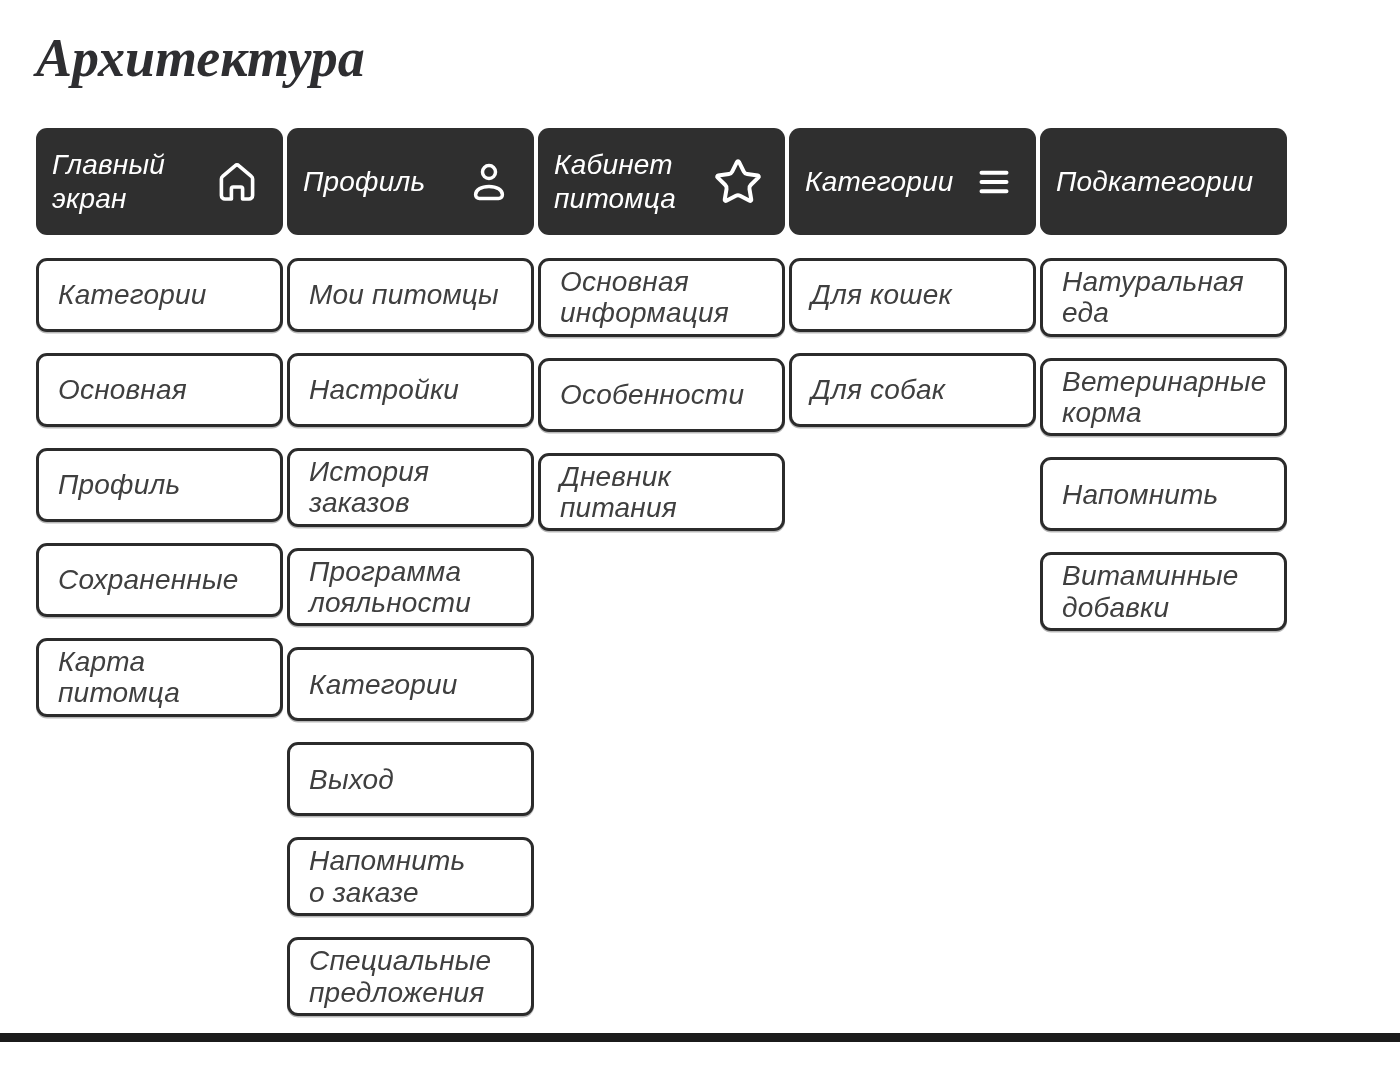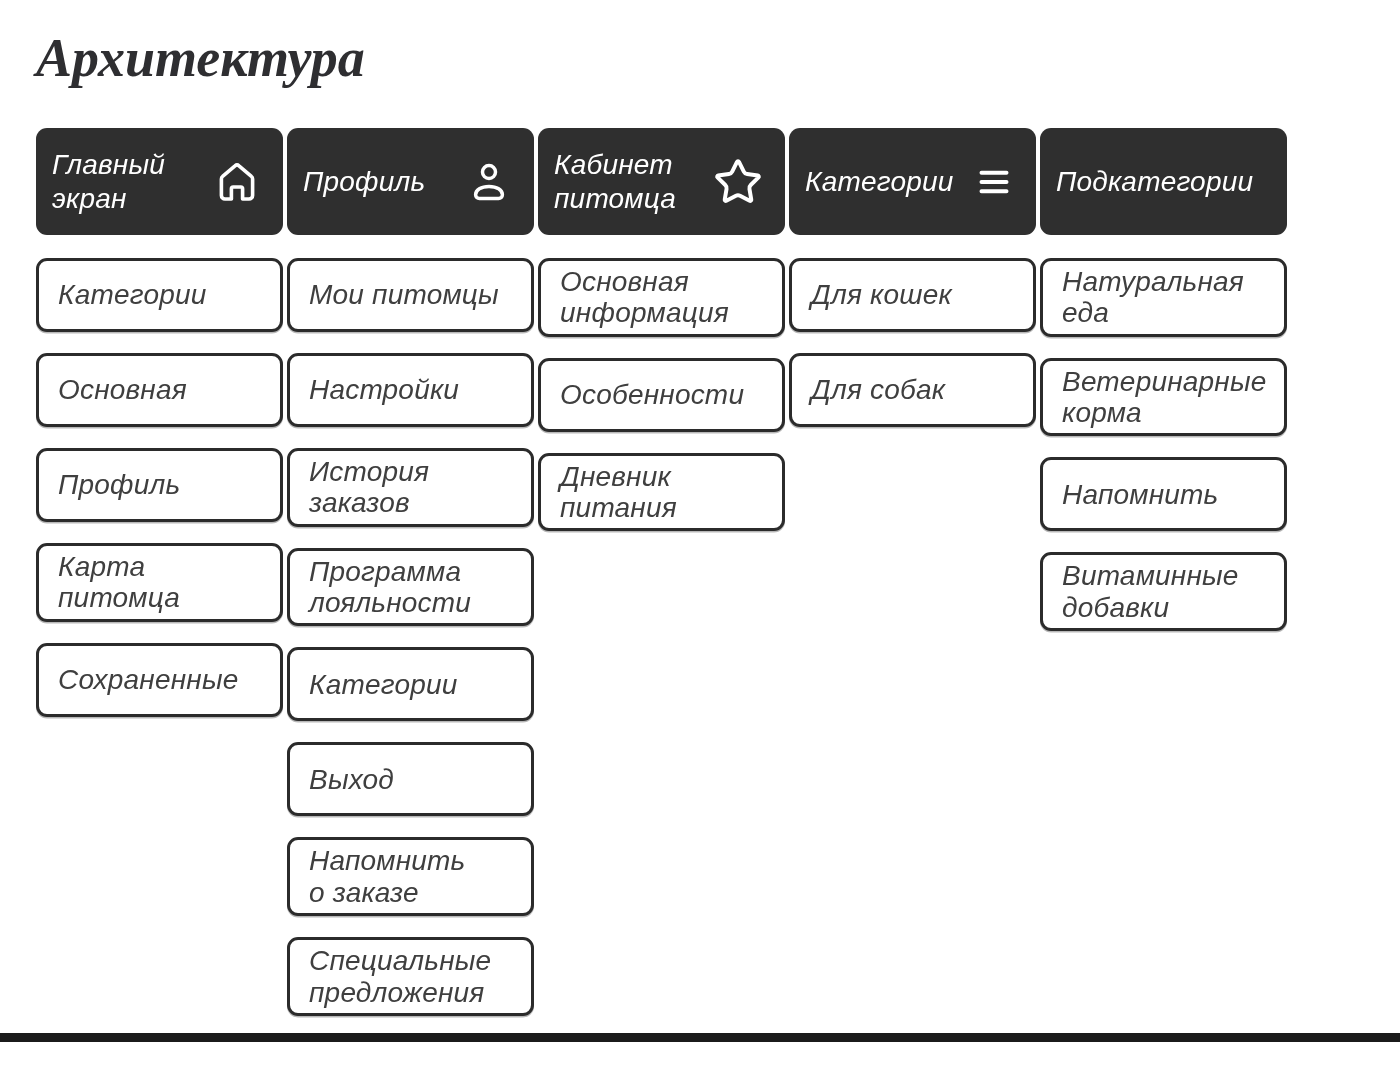--- a/index.html
+++ b/index.html
@@ -52,22 +52,22 @@
       <div class="col-header">
         <span class="label">Главный
 экран</span>
         <svg class="icon" width="48" height="50" viewBox="0 0 24 24" fill="none" stroke="#ffffff" stroke-width="1.8" stroke-linecap="round" stroke-linejoin="round">
           <path d="M9.2 20.5H6a1.8 1.8 0 0 1-1.8-1.8v-8.2c0-.5.2-1 .6-1.3l6.2-5.3a1.5 1.5 0 0 1 2 0l6.2 5.3c.4.3.6.8.6 1.3v8.2A1.8 1.8 0 0 1 18 20.5h-3.2v-5.1a.9.9 0 0 0-.9-.9h-3.8a.9.9 0 0 0-.9.9z"></path>
         </svg>
       </div>
       <div class="node">Категории</div>
       <div class="node">Основная</div>
       <div class="node">Профиль</div>
+      <div class="node">Сохраненные</div>
       <div class="node">Карта питомца</div>
-      <div class="node">Сохраненные</div>
     </div>
 
     <div class="column">
       <div class="col-header">
         <span class="label">Профиль</span>
         <svg class="icon" width="46" height="48" viewBox="0 0 24 24" fill="none" stroke="#ffffff" stroke-width="1.8" stroke-linecap="round" stroke-linejoin="round">
           <circle cx="12" cy="6.8" r="3.4"></circle>
           <path d="M12 14.3c-4.1 0-7 1.9-7 4.4 0 1.1.9 1.9 2 1.9h10c1.1 0 2-.8 2-1.9 0-2.5-2.9-4.4-7-4.4Z"></path>
         </svg>
       </div>

